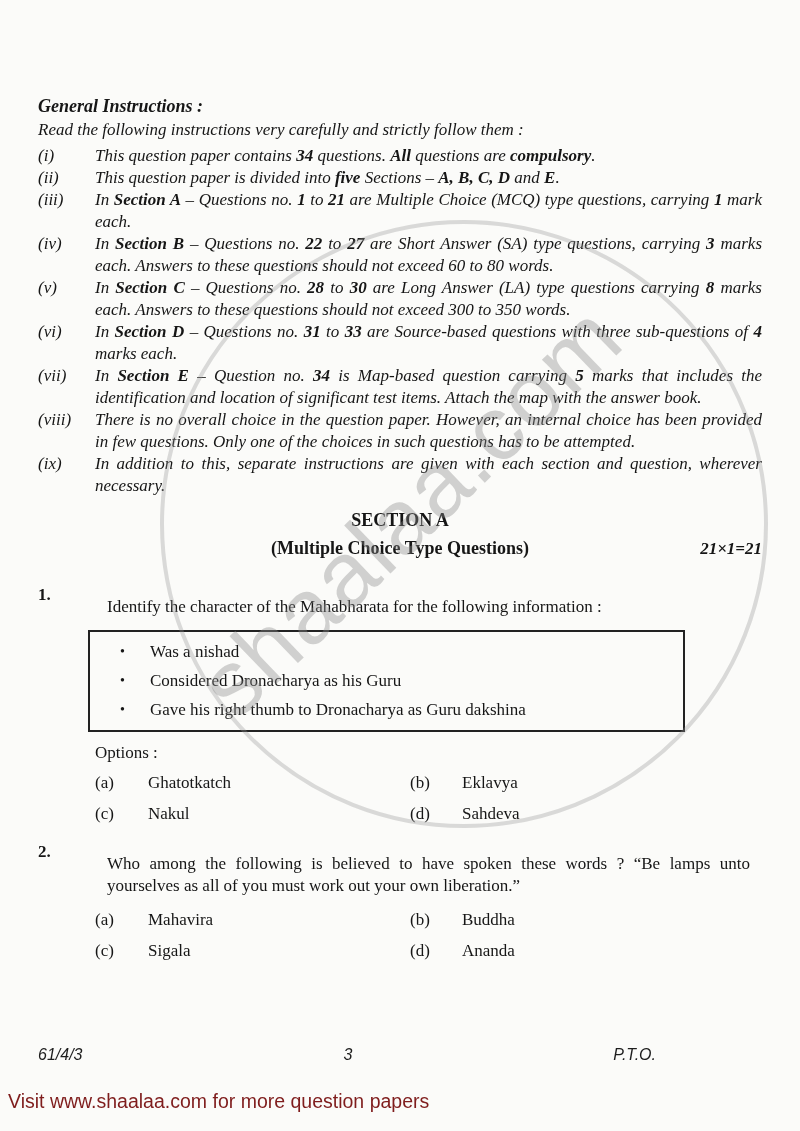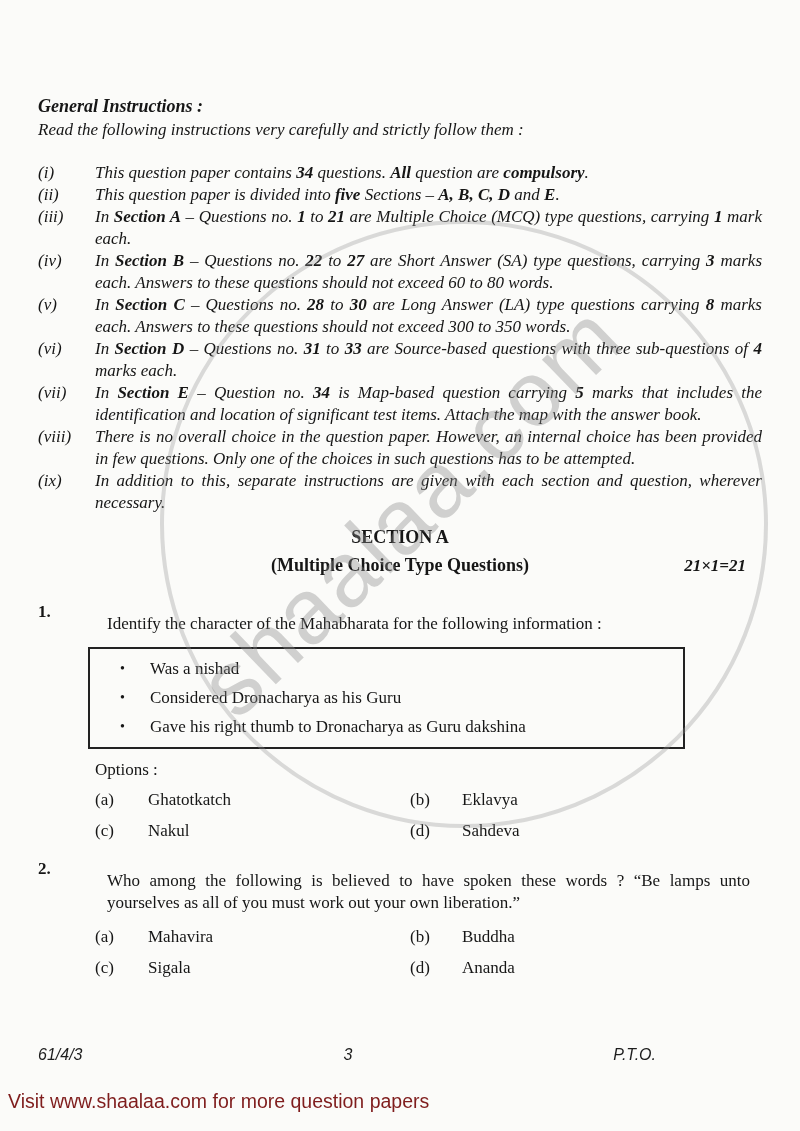--- a/index.html
+++ b/index.html
@@ -38,35 +38,35 @@
     z-index:2;pointer-events:none;
     white-space:nowrap;
   }
   
   .gi-title{
     font-size:18px;font-weight:bold;font-style:italic;
     margin:0 0 3px 0;
   }
   .gi-sub{
     font-size:17px;font-style:italic;
-    margin:0 0 22px 0;
+    margin:0 0 5px 0;
   }
   .instr-item{display:flex;font-style:italic;font-size:17px;line-height:22px;}
   .instr-num{width:57px;flex-shrink:0;}
   .instr-body{flex:1;margin:0;text-align:justify;}
   .instr-body b{font-weight:bold;}
   
   .section-title{
     text-align:center;font-weight:bold;font-size:18px;
     margin:13px 0 0 0;
   }
   .section-sub-row{position:relative;text-align:center;margin-top:7px;height:26px;}
   .section-sub{font-weight:bold;font-size:18px;display:inline-block;}
   .section-marks{
-    position:absolute;right:16px;top:1px;
+    position:absolute;right:0;top:1px;
     font-weight:bold;font-style:italic;font-size:17px;
   }
   
   .q{display:flex;font-size:17px;line-height:22px;}
   .q1{margin-top:20px;}
   .q2{margin-top:16px;}
   .q-num{width:57px;flex-shrink:0;font-weight:bold;}
   .q-body{flex:1;}
   .q-text{margin:12px;text-align:justify;}
   .info-box{
@@ -110,21 +110,21 @@
 <div class="wm-text">shaalaa.com</div>
 
 <div class="page">
 
   <section>
     <h2 class="gi-title">General Instructions :</h2>
     <p class="gi-sub">Read the following instructions very carefully and strictly follow them :</p>
     <div id="instr-list">
         <div class="instr-item">
           <span class="instr-num">(i)</span>
-          <p class="instr-body"><span>This question paper contains </span><b>34</b><span> questions. </span><b>All</b><span> question are </span><b>compulsory</b><span>.</span></p>
+          <p class="instr-body"><span>This question paper contains </span><b>34</b><span> questions. </span><b>All</b><span> questions are </span><b>compulsory</b><span>.</span></p>
         </div>
         <div class="instr-item">
           <span class="instr-num">(ii)</span>
           <p class="instr-body"><span>This question paper is divided into </span><b>five</b><span> Sections – </span><b>A, B, C, D</b><span> and </span><b>E</b><span>.</span></p>
         </div>
         <div class="instr-item">
           <span class="instr-num">(iii)</span>
           <p class="instr-body"><span>In </span><b>Section A</b><span> – Questions no. </span><b>1</b><span> to </span><b>21</b><span> are Multiple Choice (MCQ) type questions, carrying </span><b>1</b><span> mark each.</span></p>
         </div>
         <div class="instr-item">

